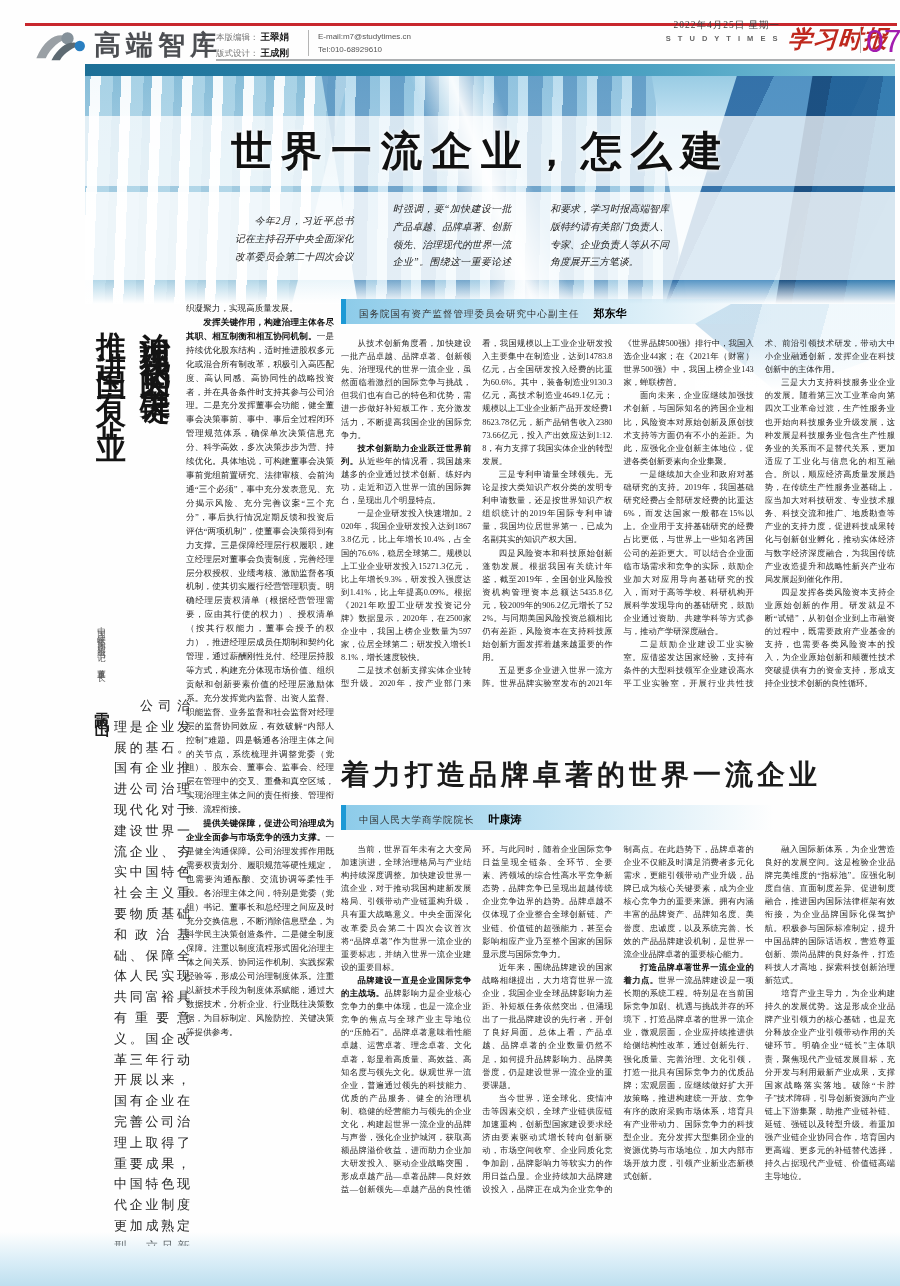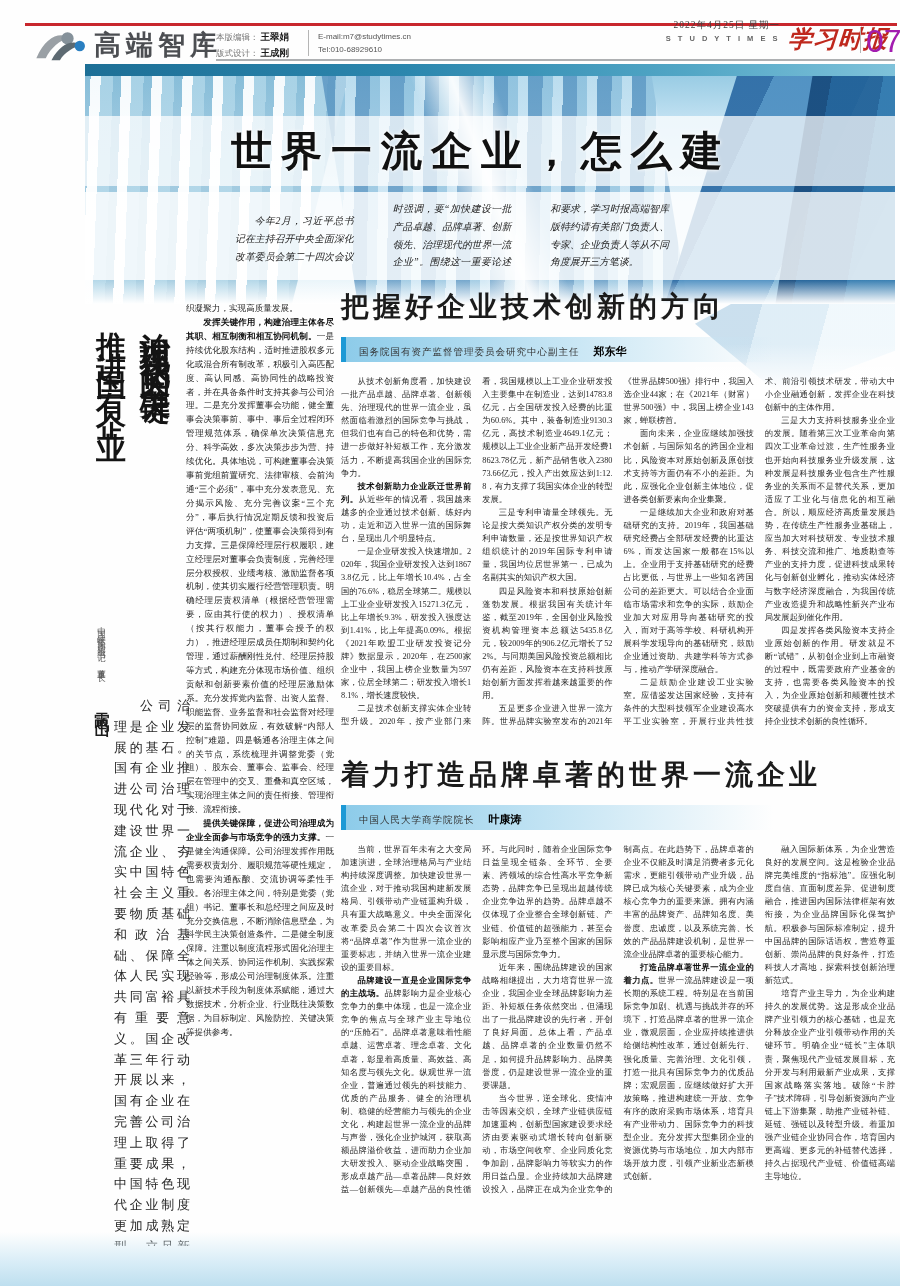--- a/index.html
+++ b/index.html
@@ -153,21 +153,20 @@
         <p class="para"><b>彰显关键优势，推进党的政治优势转化为公司治理效能与核心竞争力。</b>一是加强党的领导与完善公司治理有机统一，以规范化、具象化的方式，明确党组织的企业法定地位。例如，可发布全集团通用的党建工作参考范本、制定具体实施方案，把握工作正确方向；坚持制度先行，实现二级公司主要领导“一肩挑”全覆盖，为党的领导融入公司治理提供组织保证。以简明、实用为目标，制定党委（党组）前置研究讨论重大经营管理事项清单，推动党的领导与公司治理深度融合，增强组</p>
       </div>
     <div class="colB body-text">
         <p class="para" style="text-indent: 0px;">织凝聚力，实现高质量发展。</p>
         <p class="para"><b>发挥关键作用，构建治理主体各尽其职、相互制衡和相互协同机制。</b>一是持续优化股东结构，适时推进股权多元化或混合所有制改革，积极引入高匹配度、高认同感、高协同性的战略投资者，并在具备条件时支持其参与公司治理。二是充分发挥董事会功能，健全董事会决策事前、事中、事后全过程闭环管理规范体系，确保单次决策信息充分、科学高效，多次决策步步为营、持续优化。具体地说，可构建董事会决策事前党组前置研究、法律审核、会前沟通“三个必须”，事中充分发表意见、充分揭示风险、充分完善议案“三个充分”，事后执行情况定期反馈和投资后评估“两项机制”，使董事会决策得到有力支撑。三是保障经理层行权履职，建立经理层对董事会负责制度，完善经理层分权授权、业绩考核、激励监督各项机制，使其切实履行经营管理职责。明确经理层责权清单（根据经营管理需要，应由其行使的权力）、授权清单（按其行权能力，董事会授予的权力），推进经理层成员任期制和契约化管理，通过薪酬刚性兑付、经理层持股等方式，构建充分体现市场价值、组织贡献和创新要素价值的经理层激励体系。充分发挥党内监督、出资人监督、职能监督、业务监督和社会监督对经理层的监督协同效应，有效破解“内部人控制”难题。四是畅通各治理主体之间的关节点，系统梳理并调整党委（党组）、股东会、董事会、监事会、经理层在管理中的交叉、重叠和真空区域，实现治理主体之间的责任衔接、管理衔接、流程衔接。</p>
         <p class="para"><b>提供关键保障，促进公司治理成为企业全面参与市场竞争的强力支撑。</b>一是健全沟通保障。公司治理发挥作用既需要权责划分、履职规范等硬性规定，也需要沟通酝酿、交流协调等柔性手段。各治理主体之间，特别是党委（党组）书记、董事长和总经理之间应及时充分交换信息，不断消除信息壁垒，为科学民主决策创造条件。二是健全制度保障。注重以制度流程形式固化治理主体之间关系、协同运作机制、实践探索经验等，形成公司治理制度体系。注重以新技术手段为制度体系赋能，通过大数据技术，分析企业、行业既往决策数据，为目标制定、风险防控、关键决策等提供参考。</p>
       </div>
   </div>
 
   <div id="article2">
-    <h2 class="art-title">把握好企业技术创新的方向</h2>
     <div class="byline">
       <div class="byline-bar"></div>
       <span class="role">国务院国有资产监督管理委员会研究中心副主任</span>
       <span class="nm">郑东华</span>
     </div>
     <div class="cols4 body-text">
         <p class="para">从技术创新角度看，加快建设一批产品卓越、品牌卓著、创新领先、治理现代的世界一流企业，虽然面临着激烈的国际竞争与挑战，但我们也有自己的特色和优势，需进一步做好补短板工作，充分激发活力，不断提高我国企业的国际竞争力。</p>
         <p class="para"><b>技术创新助力企业跃迁世界前列。</b>从近些年的情况看，我国越来越多的企业通过技术创新、练好内功，走近和迈入世界一流的国际舞台，呈现出几个明显特点。</p>
         <p class="para">一是企业研发投入快速增加。2020年，我国企业研发投入达到18673.8亿元，比上年增长10.4%，占全国的76.6%，稳居全球第二。规模以上工业企业研发投入15271.3亿元，比上年增长9.3%，研发投入强度达到1.41%，比上年提高0.09%。根据《2021年欧盟工业研发投资记分牌》数据显示，2020年，在2500家企业中，我国上榜企业数量为597家，位居全球第二；研发投入增长18.1%，增长速度较快。</p>
         <p class="para">二是技术创新支撑实体企业转型升级。2020年，按产业部门来看，我国规模以上工业企业研发投入主要集中在制造业，达到14783.8亿元，占全国研发投入经费的比重为60.6%。其中，装备制造业9130.3亿元，高技术制造业4649.1亿元；规模以上工业企业新产品开发经费18623.78亿元，新产品销售收入238073.66亿元，投入产出效应达到1:12.8，有力支撑了我国实体企业的转型发展。</p>

